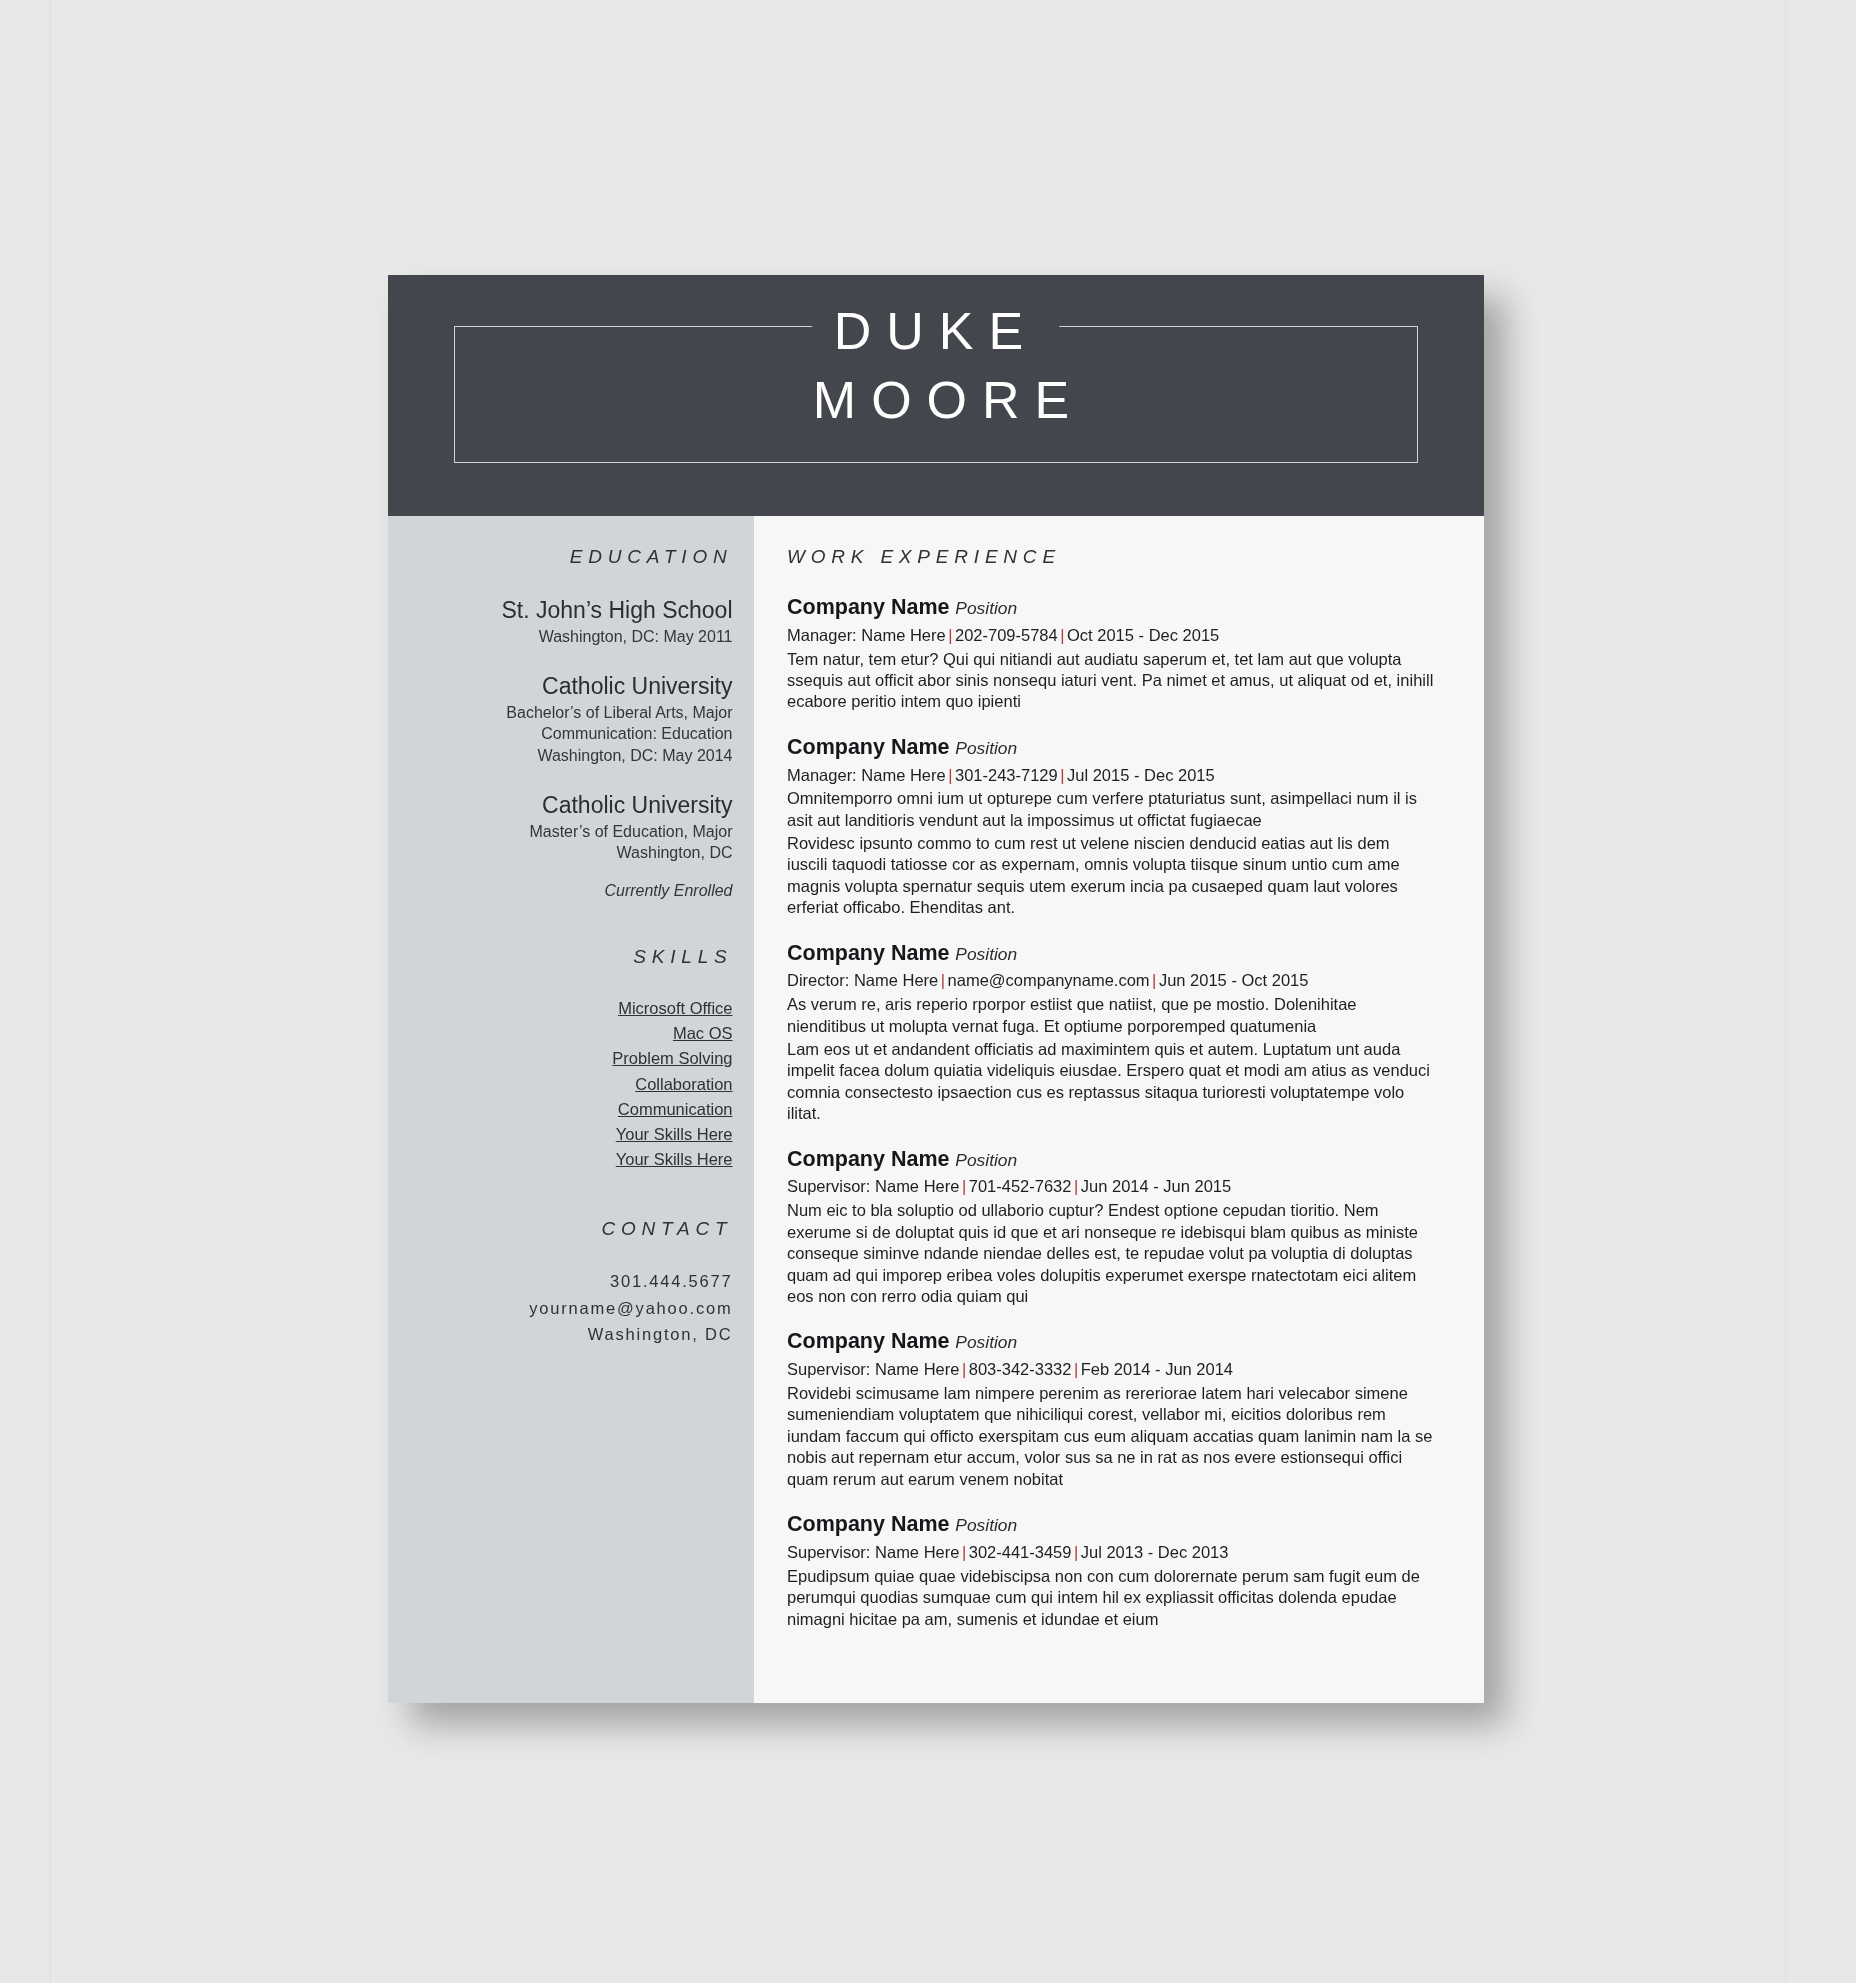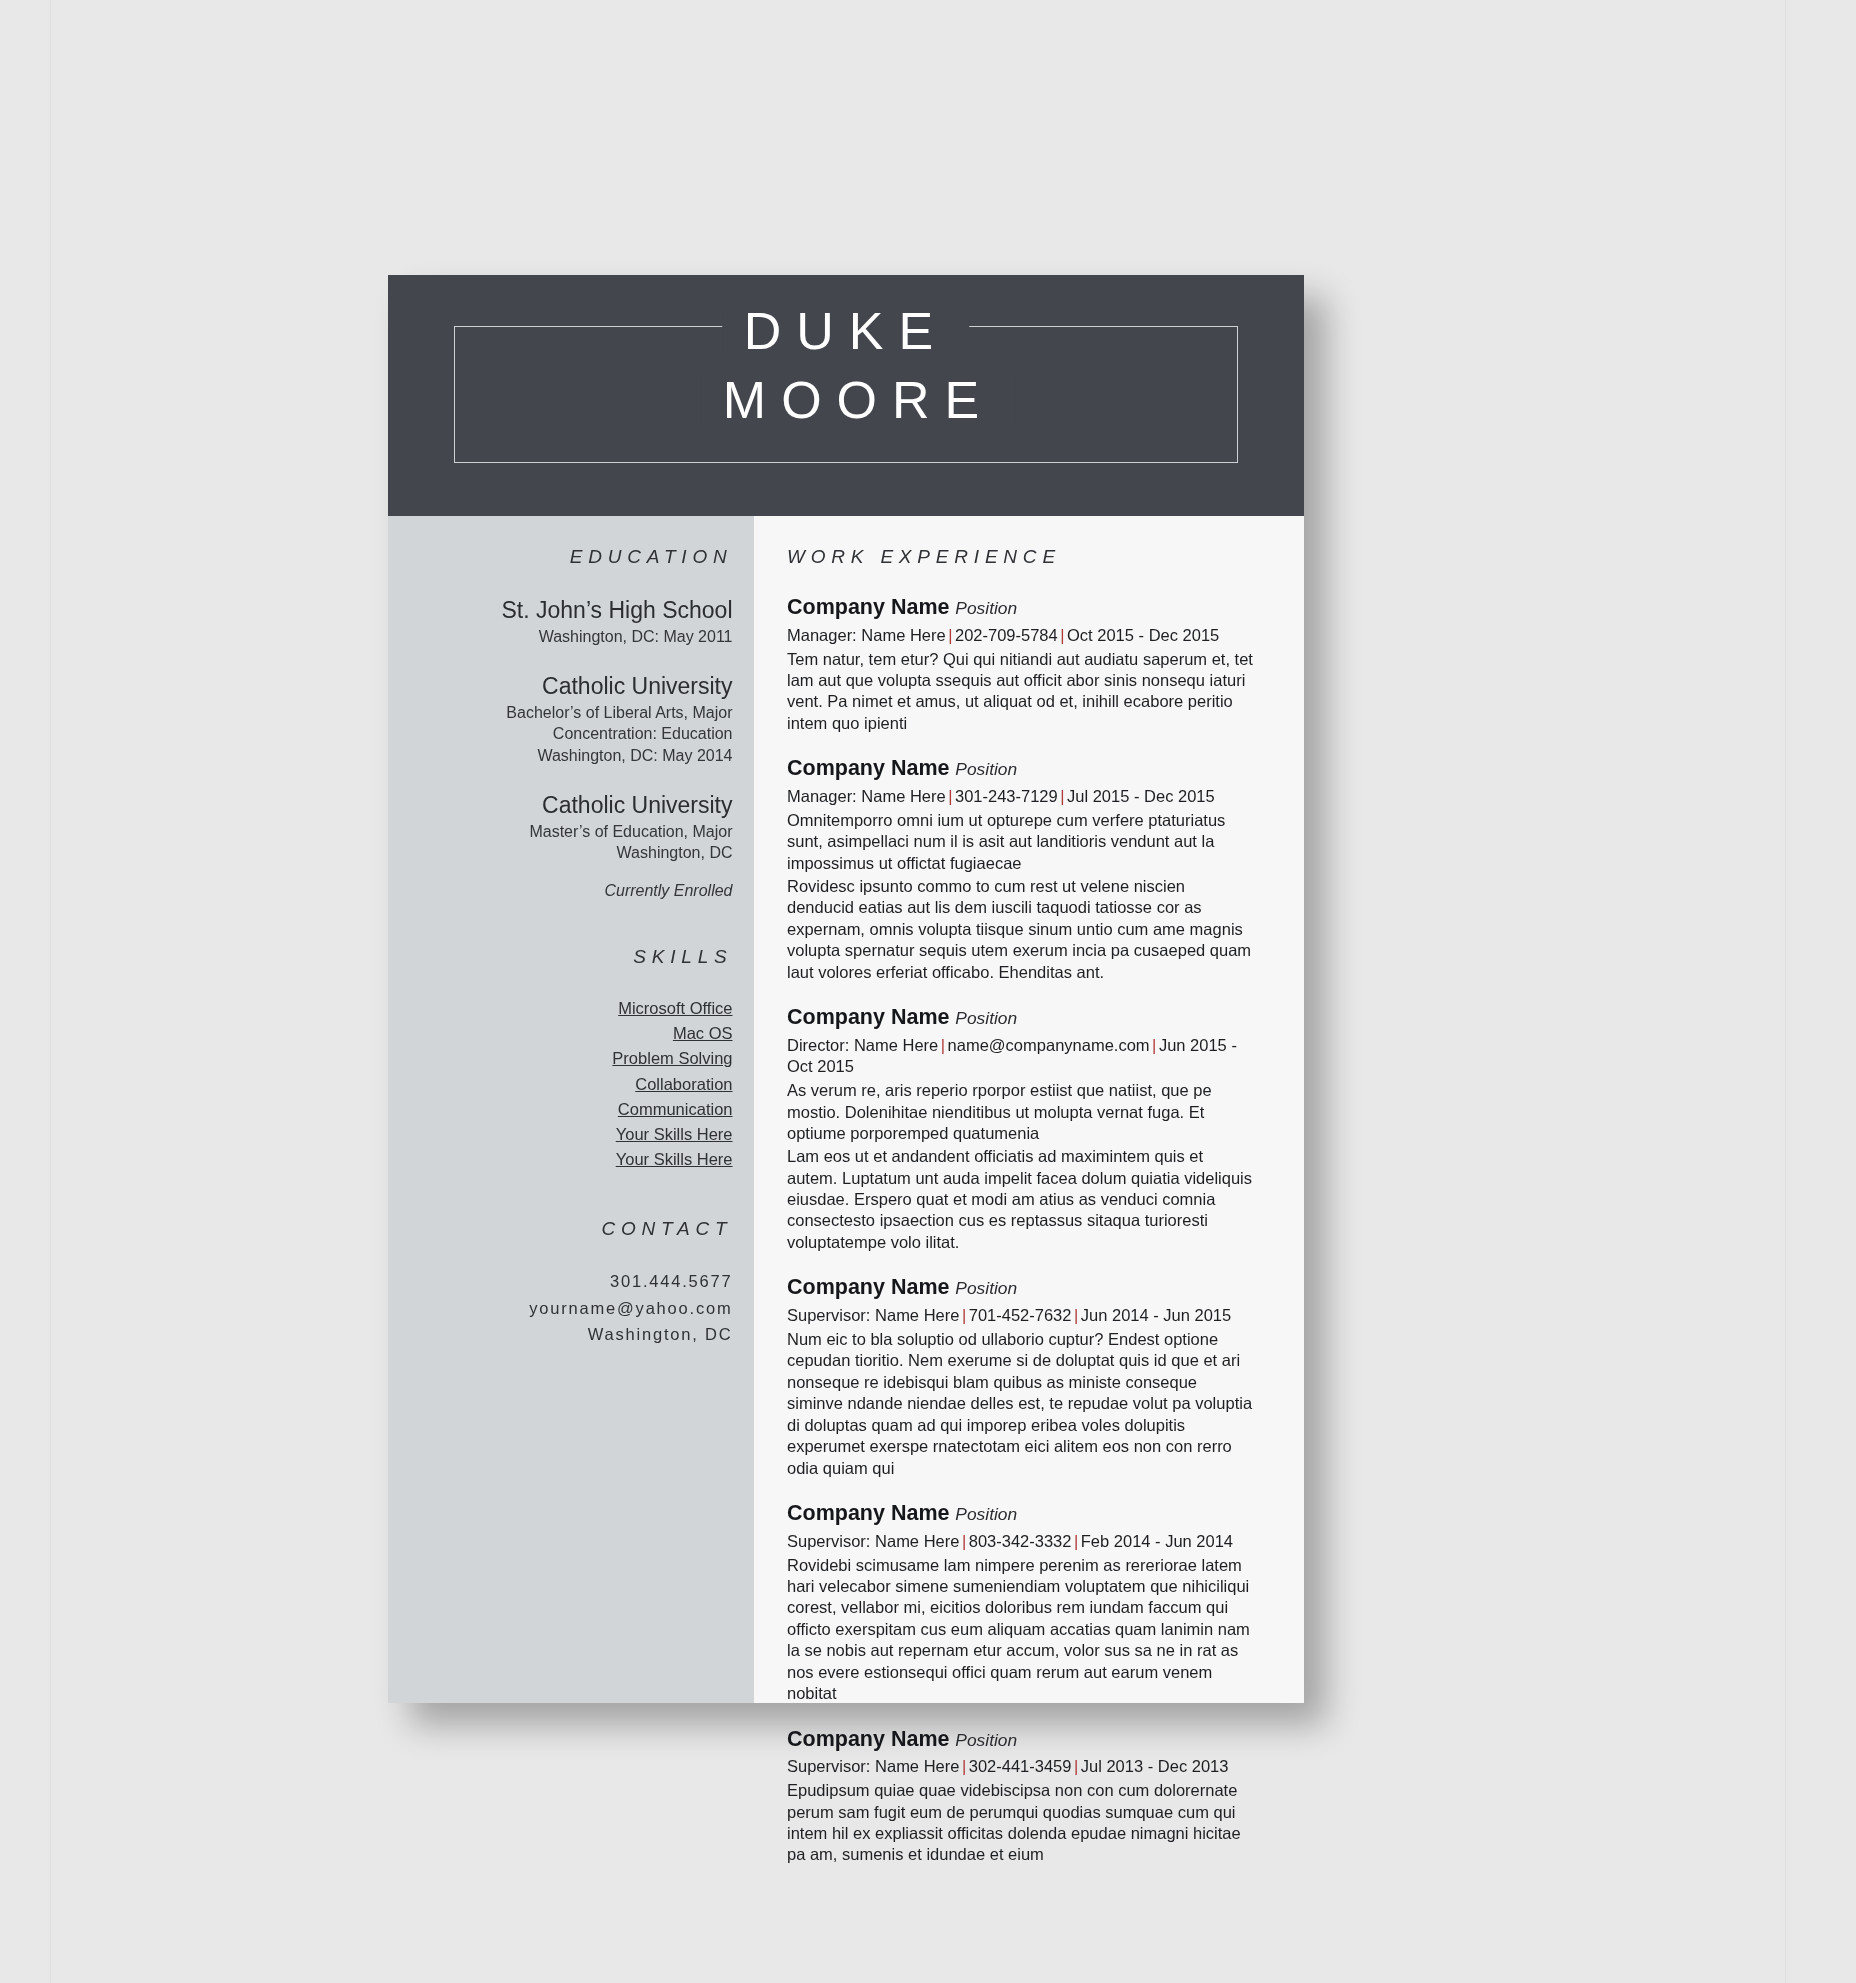--- a/index.html
+++ b/index.html
@@ -21,21 +21,21 @@
     top: 0;
     bottom: 0;
     width: 0.8px;
     background: rgba(0,0,0,0.035);
   }
 
   .page {
     position: absolute;
     left: 388px;
     top: 275px;
-    width: 916px;
+    width: 1096px;
     height: 1428px;
     background: #b91c1c;
     box-shadow: 21.5px 21.5px 33px rgba(0,0,0,0.30);
   }
 
   
   .header {
     height: 241px;
     background: #43464d;
     position: relative;
@@ -191,21 +191,21 @@
       <div class="section-title">EDUCATION</div>
 
       <div class="edu-block">
         <div class="edu-school">St. John’s High School</div>
         <div class="edu-line">Washington, DC: May 2011</div>
       </div>
 
       <div class="edu-block">
         <div class="edu-school">Catholic University</div>
         <div class="edu-line">Bachelor’s of Liberal Arts, Major</div>
-        <div class="edu-line">Concentration: Education</div>
+        <div class="edu-line">Communication: Education</div>
         <div class="edu-line">Washington, DC: May 2014</div>
       </div>
 
       <div class="edu-block">
         <div class="edu-school">Catholic University</div>
         <div class="edu-line">Master’s of Education, Major</div>
         <div class="edu-line">Washington, DC</div>
         <div class="edu-line edu-italic">Currently Enrolled</div>
       </div>
 

